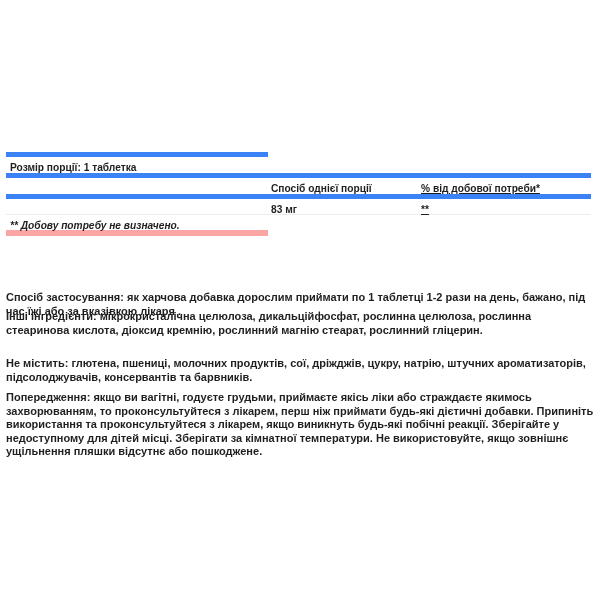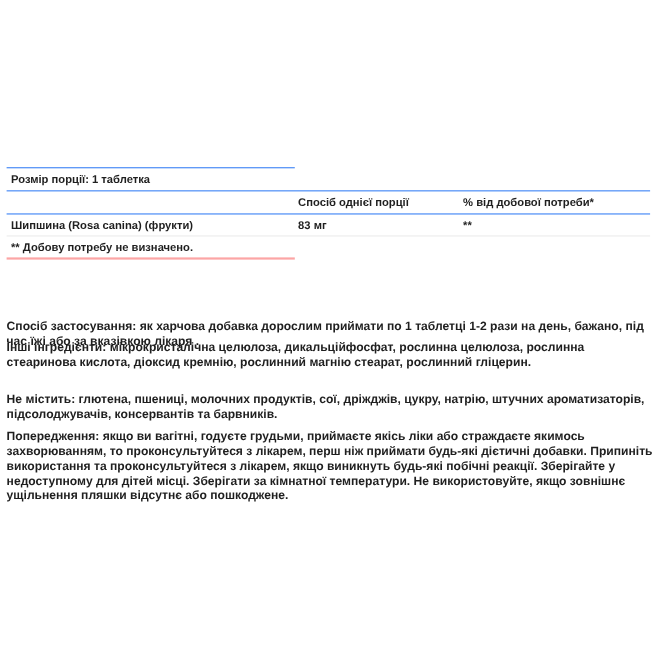--- a/index.html
+++ b/index.html
@@ -20,33 +20,34 @@
     .facts {
       position: absolute;
       left: 6px;
       top: 152px;
       width: 585px;
     }
     .row {
       position: relative;
       height: 21px;
       line-height: 21px;
-      border-top: 1px solid #3b82f6;
+      border-top: 5px solid #3b82f6;
       box-sizing: border-box;
     }
     .row.short {
       width: 262px;
     }
     .row.short-bottom {
       width: 262px;
-      border-bottom: 2px solid #fca5a5;
+      border-bottom: 6px solid #fca5a5;
+      font-style: italic;
     }
     .row .c1 { position: absolute; left: 4px; }
     .row .c2 { position: absolute; left: 265px; }
-    .row .c3 { position: absolute; left: 415px; }
+    .row .c3 { position: absolute; left: 415px; text-decoration: underline; }
     .row.last-full {
       border-bottom: 1px solid #ececec;
     }
     .para {
       position: absolute;
       left: 6px;
       width: 588px;
       line-height: 13.5px;
       font-size: 11px;
       font-weight: bold;
@@ -59,21 +60,20 @@
 <div class="facts">
   <div class="row short">
     <span class="c1">Розмір порції: 1 таблетка</span>
   </div>
   <div class="row">
     <span class="c1"></span>
     <span class="c2">Спосіб однієї порції</span>
     <span class="c3">% від добової потреби*</span>
   </div>
   <div class="row last-full">
-    <span class="c1">Шипшина (Rosa canina) (фрукти)</span>
     <span class="c2">83 мг</span>
     <span class="c3">**</span>
   </div>
   <div class="row short-bottom" style="border-top:none;">
     <span class="c1">** Добову потребу не визначено.</span>
   </div>
 </div>
 
 <div class="para" style="top:291px;">Спосіб застосування: як харчова добавка дорослим приймати по 1 таблетці 1-2 рази на день, бажано, під час їжі або за вказівкою лікаря .</div>
 <div class="para" style="top:310px;">Інші інгредієнти: мікрокристалічна целюлоза, дикальційфосфат, рослинна целюлоза, рослинна стеаринова кислота, діоксид кремнію, рослинний магнію стеарат, рослинний гліцерин.</div>

